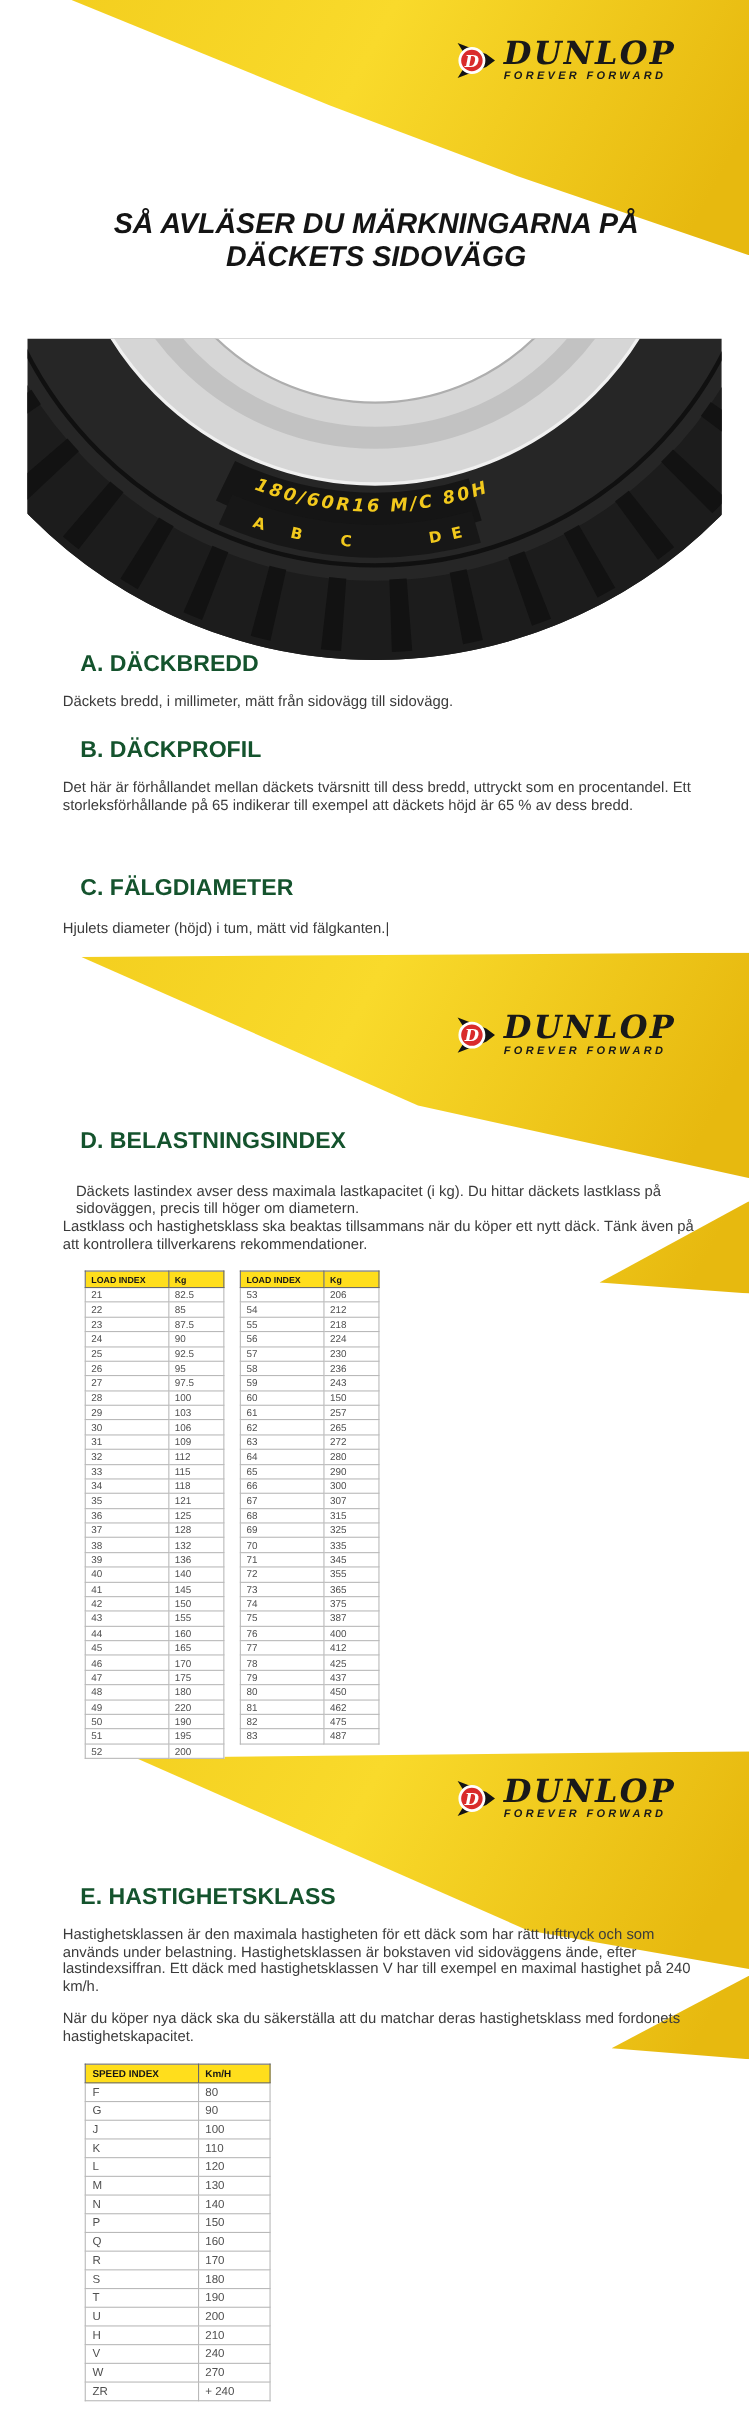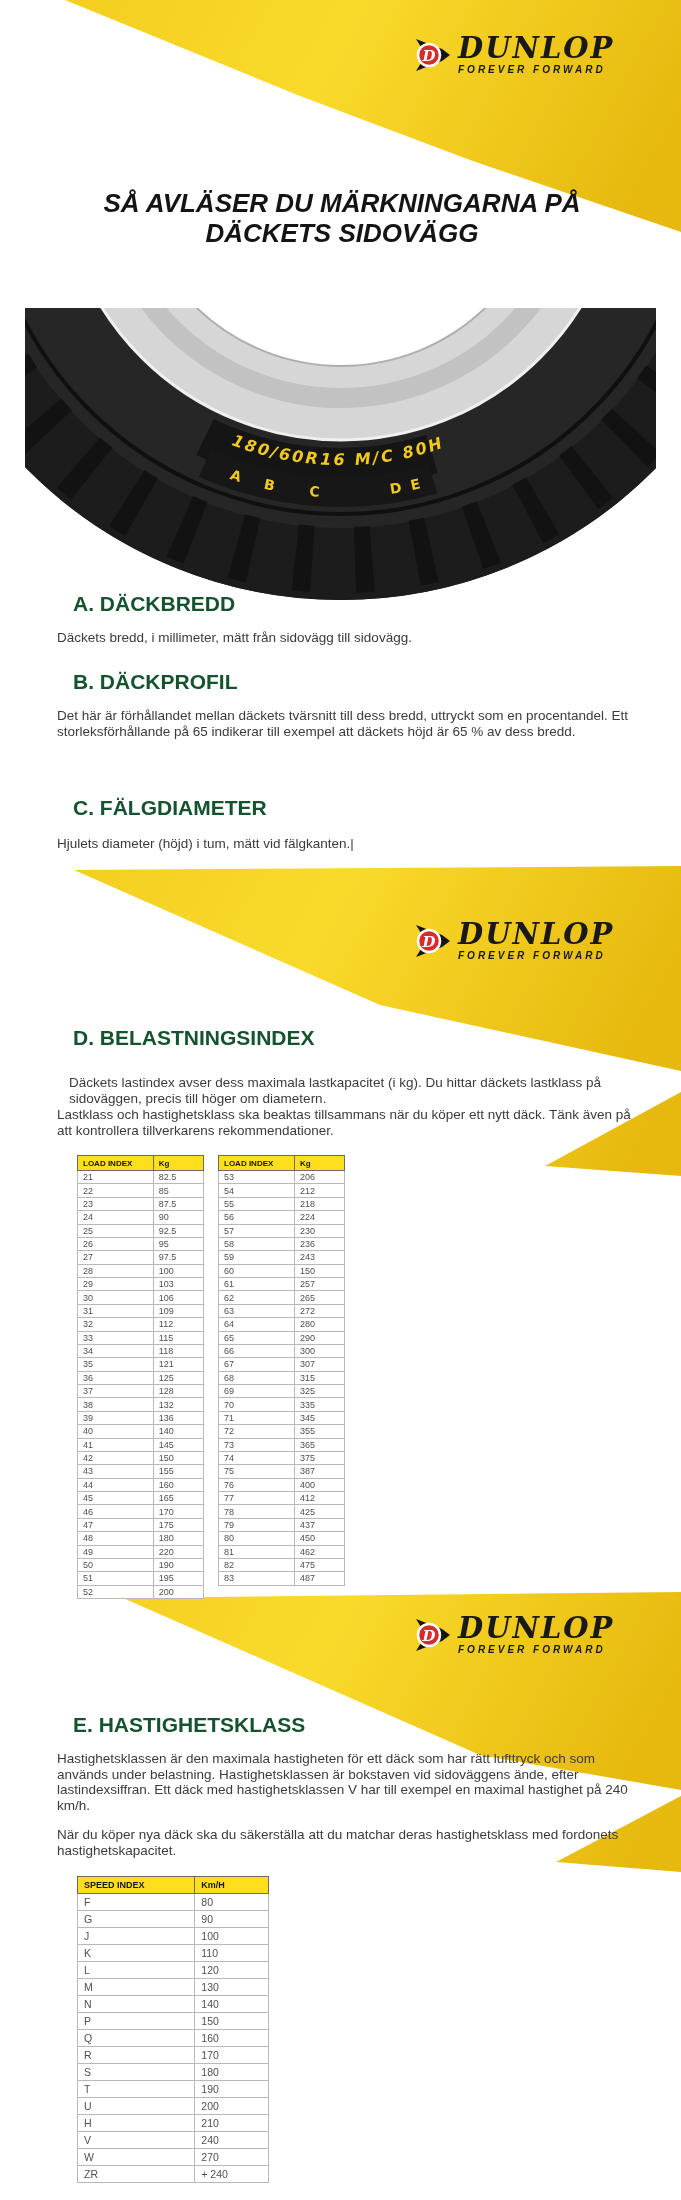--- a/index.html
+++ b/index.html
@@ -37,21 +37,21 @@
   
   table{border-collapse:collapse;position:absolute;background:#fff;
       border:1.5px solid #3f3f3f;}
   th{background:#ffde1c;color:#161616;font-weight:bold;text-align:left;
       border:1px solid #6b6b6b;}
   td{color:#4f4f4f;border:1px solid #b9b9b9;background:#fff;}
   .loadtbl{width:127px;}
   .loadtbl th{font-size:8px;padding:2.5px 0 2.5px 5px;}
   .loadtbl td{font-size:9px;padding:1.2px 0 1.2px 5px;height:10px;line-height:10px;}
   .loadtbl .c1{width:78px;} .loadtbl .c2{width:49px;}
-  .speedtbl{width:192px;border-radius:27px;}
+  .speedtbl{width:169px;border-radius:27px;}
   .speedtbl th{font-size:9px;padding:3px 0 3px 6px;}
   .speedtbl td{font-size:10.5px;padding:2px 0 2px 6px;height:12px;line-height:12px;}
   .speedtbl .c1{width:106px;} .speedtbl .c2{width:64px;}
   .tire{position:absolute;left:25px;top:308px;}
 </style>
 </head>
 <body>
 
 <div class="page">
 

